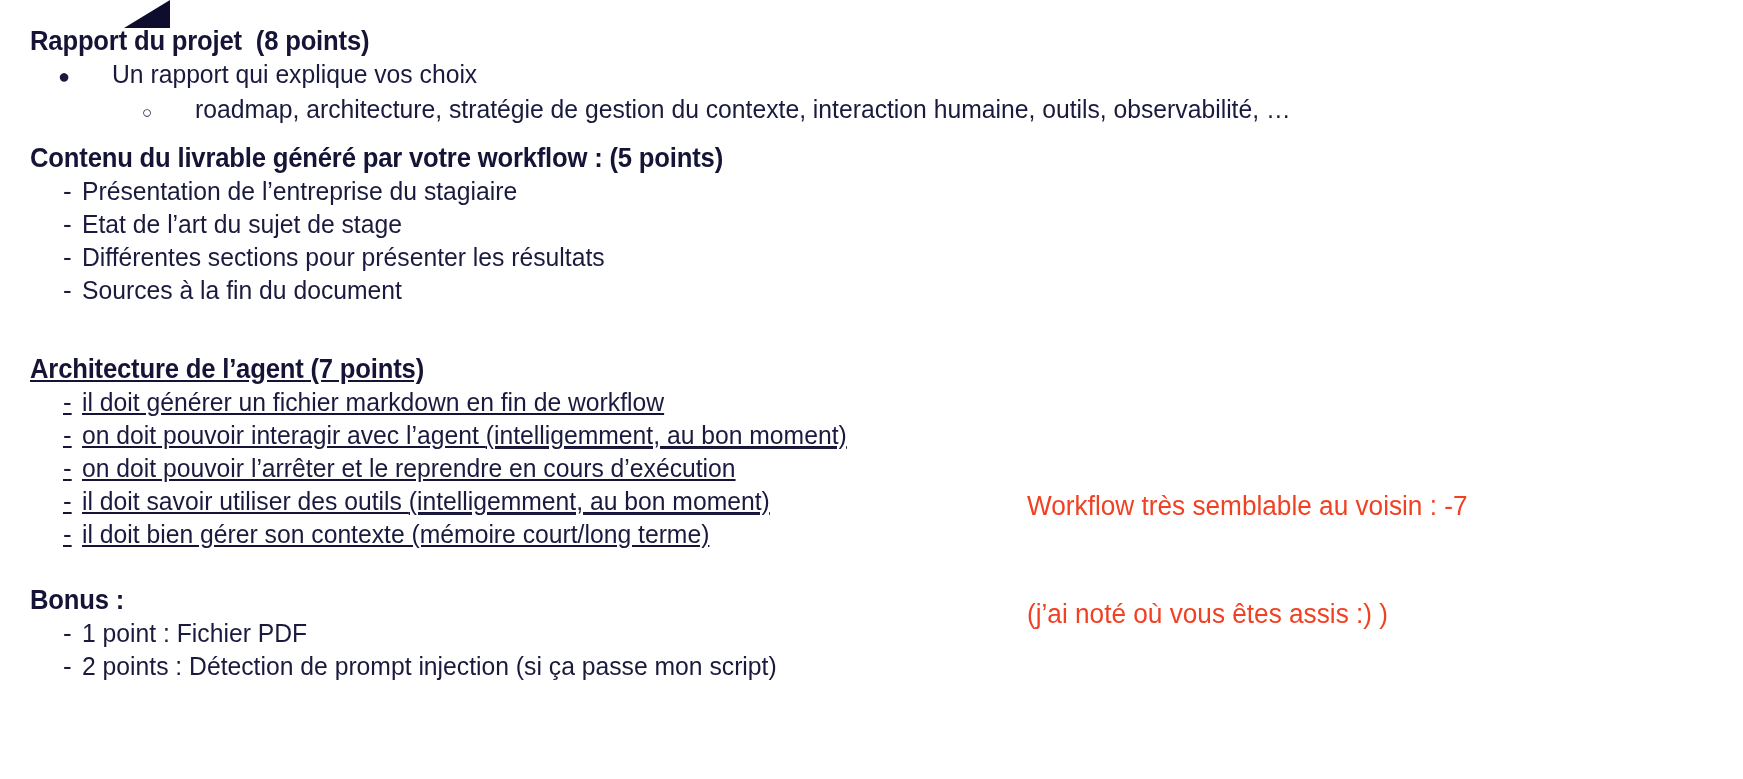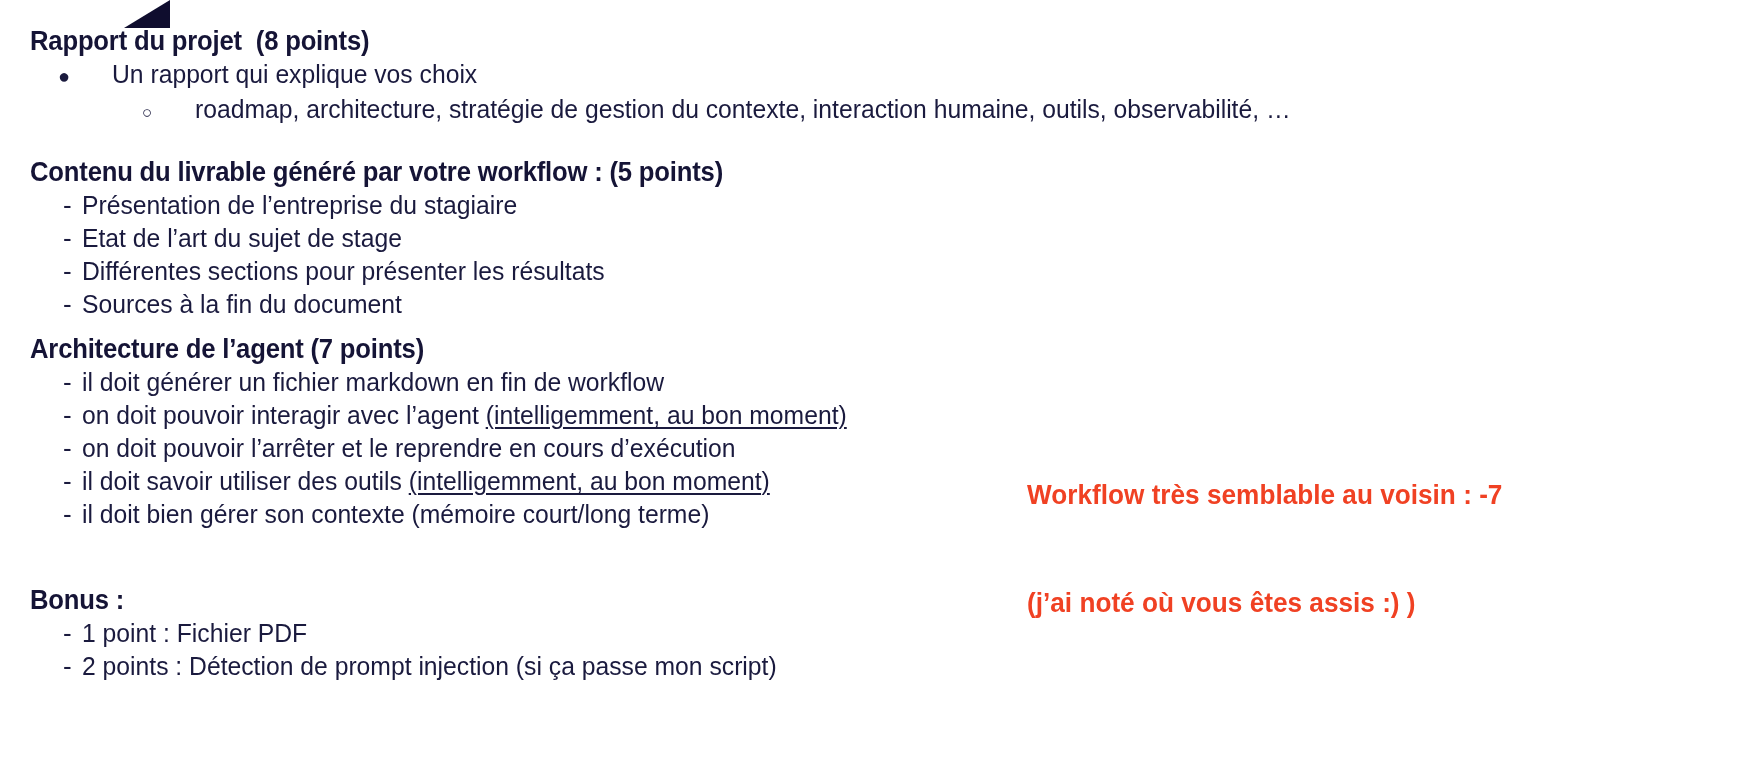--- a/index.html
+++ b/index.html
@@ -78,25 +78,25 @@
   .mk-dash   { width: 52px; padding-left: 33px; box-sizing: border-box; }
   .mk-disc   { width: 82px; padding-left: 28px; box-sizing: border-box; font-size: 20px; }
   .mk-circle { width: 165px; padding-left: 112px; box-sizing: border-box; font-size: 17px; }
 
   .u { text-decoration: underline; text-underline-offset: 3px; text-decoration-thickness: 1.5px; }
 
   
   #annotation {
     position: absolute;
     left: 1027px;
-    top: 405px;
+    top: 416px;
     width: 540px;
     color: #F04123;
     font-size: 27px;
-    font-weight: bold;
+    font-weight: normal;
     line-height: 36px;
     white-space: pre;
   }
   #annotation div { transform: scaleX(0.97); transform-origin: left center; }
 </style>
 </head>
 <body>
 
 <div id="slide">
 
@@ -107,41 +107,41 @@
     <div class="line">
       <span class="mk mk-disc">●</span>
       <span class="txt">Un rapport qui explique vos choix</span>
     </div>
     <div class="line">
       <span class="mk mk-circle">○</span>
       <span class="txt">roadmap, architecture, stratégie de gestion du contexte, interaction humaine, outils, observabilité, …</span>
     </div>
   </div>
 
-  <div class="section" style="top:155px;">
+  <div class="section" style="top:141px;">
     <div class="heading">Contenu du livrable généré par votre workflow : (5 points)</div>
     <div class="line">
       <span class="mk mk-dash">-</span>
       <span class="txt">Présentation de l’entreprise du stagiaire</span>
     </div>
     <div class="line">
       <span class="mk mk-dash">-</span>
       <span class="txt">Etat de l’art du sujet de stage</span>
     </div>
     <div class="line">
       <span class="mk mk-dash">-</span>
       <span class="txt">Différentes sections pour présenter les résultats</span>
     </div>
     <div class="line">
       <span class="mk mk-dash">-</span>
       <span class="txt">Sources à la fin du document</span>
     </div>
   </div>
 
-  <div class="section" style="top:332px;">
+  <div class="section" style="top:352px;text-decoration:underline;">
     <div class="heading">Architecture de l’agent (7 points)</div>
     <div class="line">
       <span class="mk mk-dash">-</span>
       <span class="txt">il doit générer un fichier markdown en fin de workflow</span>
     </div>
     <div class="line">
       <span class="mk mk-dash">-</span>
       <span class="txt"><span>on doit pouvoir interagir avec l’agent </span><span class="u">(intelligemment, au bon moment)</span></span>
     </div>
     <div class="line">

